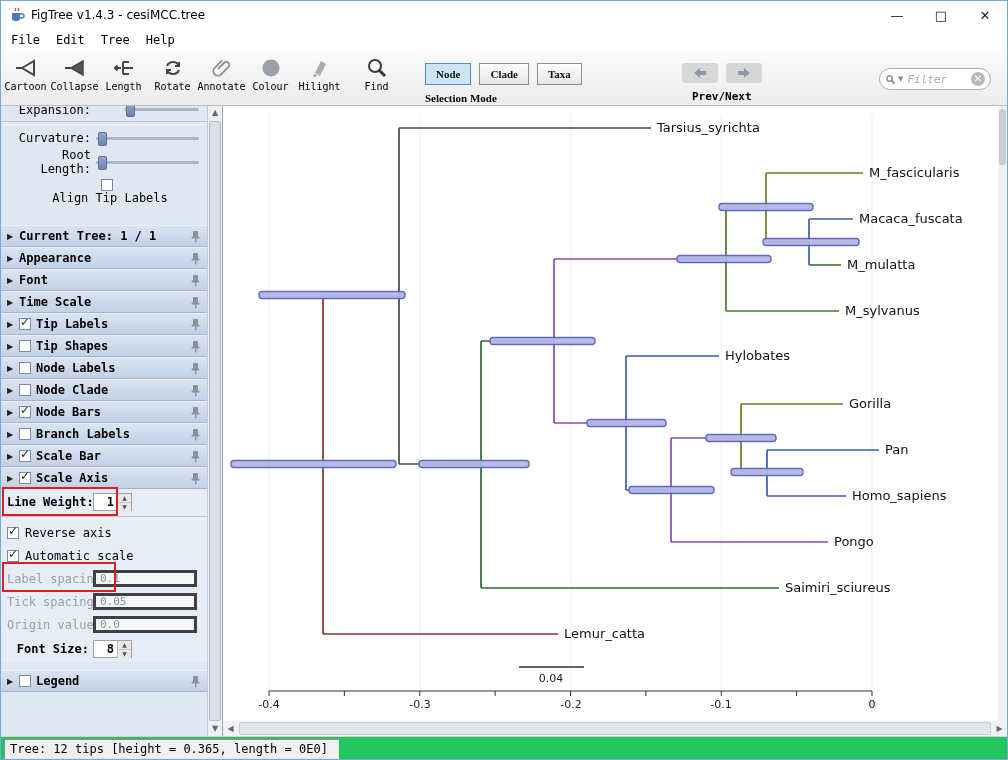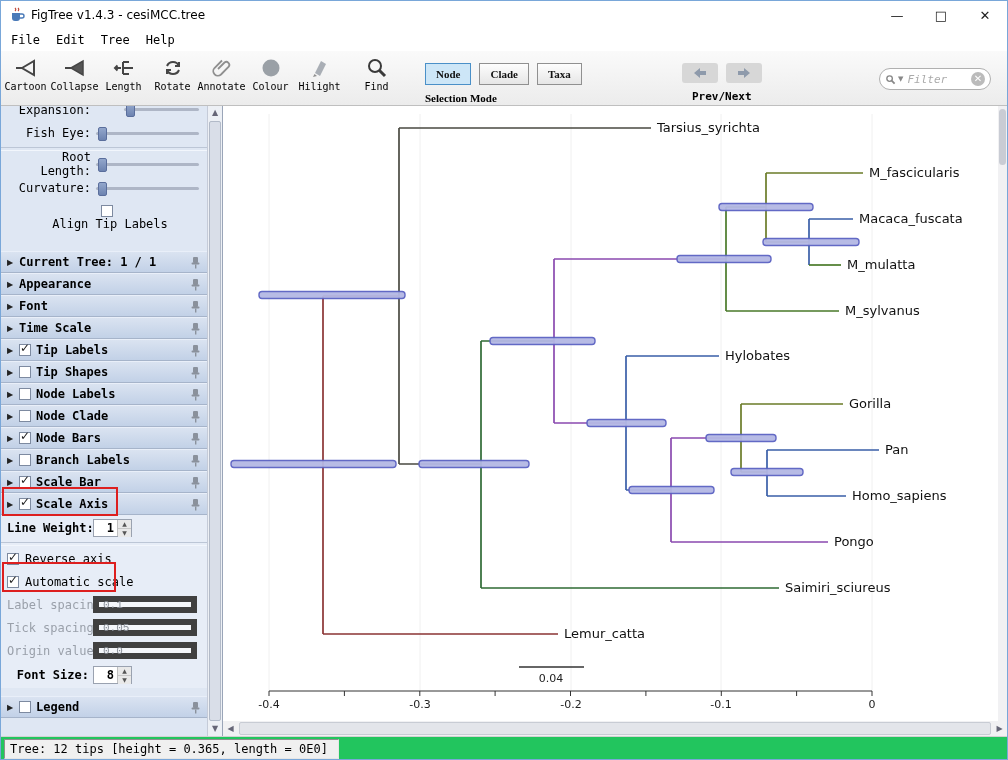--- a/index.html
+++ b/index.html
@@ -74,22 +74,22 @@
   .tri{font-size:8px;color:#222;width:12px;flex:none;font-family:"DejaVu Sans",sans-serif;}
   .sec .cb{margin-right:5px;}
   .sec-label{font-size:12px;font-weight:bold;color:#000;white-space:nowrap;}
   .pin{margin-left:auto;display:flex;flex:none;}
   .panel{background:#e7edf7;}
   .panel-row{height:22px;display:flex;align-items:center;padding-left:6px;font-size:12px;color:#000;box-sizing:border-box;}
   .panel-row.tall{height:26px;font-weight:bold;}
   .panel-row.frow{height:23px;}
   .p-label{width:86px;text-align:right;padding-right:4px;flex:none;box-sizing:border-box;white-space:nowrap;}
   .p-label.dis{color:#9aa0aa;}
-  .tfield{width:104px;height:17px;background:#f4f6fa;border:6px solid #404040;font-size:11px;
-          color:#8a8f98;display:flex;align-items:center;padding:0 4px;box-sizing:border-box;font-family:Liberation Mono, monospace;}
+  .tfield{width:104px;height:17px;background:#f4f6fa;border:3px solid #404040;font-size:11px;
+          color:#8a8f98;display:flex;align-items:center;padding:0 4px;box-sizing:border-box;}
   .spinner{display:flex;align-items:stretch;height:18px;background:#fff;border:1px solid #9aa2b0;box-sizing:border-box;}
   .spin-val{width:20px;text-align:right;font-size:12px;padding-right:3px;line-height:16px;}
   .spin-btns{display:flex;flex-direction:column;width:13px;border-left:1px solid #c0c0c0;}
   .spin-up,.spin-dn{flex:1;font-size:6px;line-height:8px;text-align:center;background:#e9e9e9;
                     color:#555;font-family:"DejaVu Sans",sans-serif;}
   .spin-up{border-bottom:1px solid #c8c8c8;}
   .legend-sec{margin-top:8px;}
   .red-box{position:absolute;border:2px solid #dd1f1f;pointer-events:none;z-index:5;}
   .sb-scroll{position:absolute;right:0;top:0;width:15px;height:100%;background:#edf0f5;
              border-left:1px solid #c5cbd8;box-sizing:border-box;}
@@ -262,40 +262,33 @@
         <div class="slider-row clipped">
           <div class="clip-shift">
             <span class="ctl-label">Expansion:</span>
             <span class="slider">
                 <span class="slider-track"></span>
                 <span class="slider-thumb"></span>
               </span>
           </div>
         </div>
 
-        <div class="slider-row">
-          <span class="ctl-label">Fish Eye:</span>
+
+        <div class="sb-sep"></div>
+
+        <div class="slider-row" style="height:24px">
+          <span class="ctl-label">Curvature:</span>
           <span class="slider">
               <span class="slider-track"></span>
               <span class="slider-thumb"></span>
             </span>
         </div>
 
-        <div class="sb-sep"></div>
-
         <div class="slider-row" style="height:24px">
           <span class="ctl-label">Root Length:</span>
-          <span class="slider">
-              <span class="slider-track"></span>
-              <span class="slider-thumb"></span>
-            </span>
-        </div>
-
-        <div class="slider-row" style="height:24px">
-          <span class="ctl-label">Curvature:</span>
           <span class="slider">
               <span class="slider-track"></span>
               <span class="slider-thumb"></span>
             </span>
         </div>
 
         <div class="check-row top-gap">
           <span class="cb"></span>
           <span class="cb-label">Align Tip Labels</span>
         </div>

